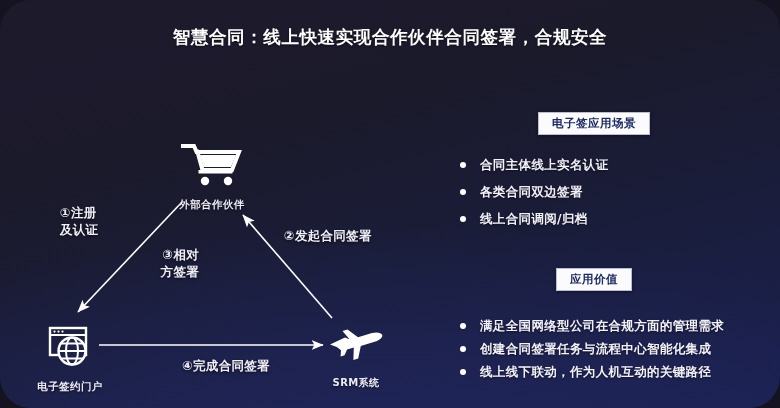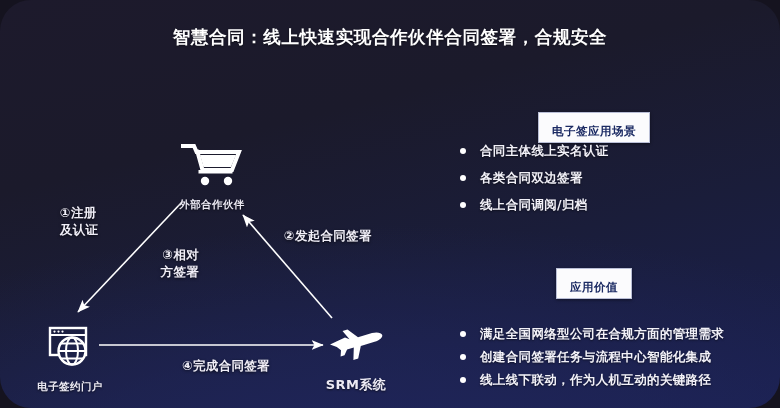--- a/index.html
+++ b/index.html
@@ -51,21 +51,21 @@
     margin-top: 7px;
     font-size: 10.5px;
     font-weight: bold;
     color: #eceaf4;
     letter-spacing: 0.4px;
     text-shadow: 0 1px 2px rgba(0,0,0,0.6);
   }
   #node-partner { left: 152px; top: 142px; }
   #node-portal  { left: 10px;  top: 324px; }
   #node-srm     { left: 296px; top: 322px; }
-  #node-srm .caption { font-size: 13px; }
+  #node-srm .caption { font-size: 10px; }
 
   
   #connectors {
     position: absolute;
     left: 0; top: 0;
     width: 780px; height: 408px;
     pointer-events: none;
   }
 
   
@@ -89,33 +89,33 @@
   #panel-value { left: 440px; top: 268px; }
 
   .panel-head {
     display: inline-block;
     background: #fbfbfd;
     border: 1px solid #b9bed6;
     color: #1b2a63;
     font-size: 11.5px;
     font-weight: bold;
     letter-spacing: 0.5px;
-    padding: 12px 13px 4px 13px;
+    padding: 4px 13px 4px 13px;
     line-height: 1.1;
     box-shadow: 0 1px 3px rgba(0,0,0,0.45);
   }
   #panel-scene .panel-head-wrap { text-align: center; width: 230px; padding-left: 78px; box-sizing: border-box; }
   #panel-value .panel-head-wrap { text-align: center; width: 230px; padding-left: 78px; box-sizing: border-box; }
 
   .panel-list {
     list-style: none;
     margin: 0;
     padding: 0;
   }
-  #panel-scene .panel-list { margin-left: 14px; }
+  #panel-scene .panel-list { margin-top: 22px; margin-left: 14px; }
   #panel-value .panel-list { margin-top: 27px; margin-left: 14px; }
 
   .panel-list li {
     position: relative;
     padding-left: 26px;
     font-size: 12.5px;
     font-weight: bold;
     color: #f2f1f8;
     letter-spacing: 0.35px;
     text-shadow: 0 1px 2px rgba(0,0,0,0.55);

